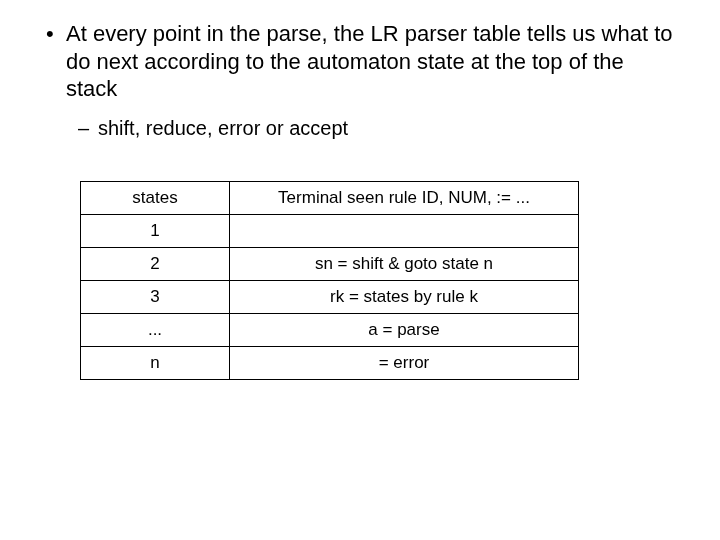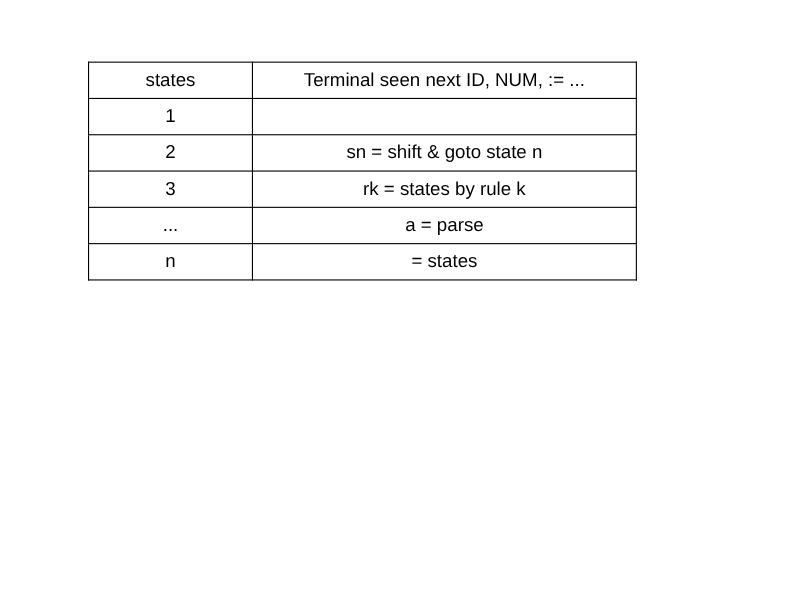--- a/index.html
+++ b/index.html
@@ -63,42 +63,44 @@
   }
   table.parse .col-terminal {
     width: 320px;
   }
 </style>
 </head>
 <body>
 
 <div class="slide">
 
+  <div class="bullet1">At every point in the parse, the LR parser table tells us what to do next according to the automaton state at the top of the stack</div>
+  <div class="bullet2">shift, reduce, error or accept</div>
 
   <table class="parse">
     <tbody>
         <tr>
       <th class="col-states">states</th>
-      <th class="col-terminal">Terminal seen next ID, NUM, := ...</th>
+      <th class="col-terminal">Terminal seen rule ID, NUM, := ...</th>
     </tr>
     <tr>
       <td>1</td>
       <td></td>
     </tr>
     <tr>
       <td>2</td>
       <td>sn = shift &amp; goto state n</td>
     </tr>
     <tr>
       <td>3</td>
       <td>rk = states by rule k</td>
     </tr>
     <tr>
       <td>...</td>
       <td>a = parse</td>
     </tr>
     <tr>
       <td>n</td>
-      <td>  = states</td>
+      <td>  = error</td>
     </tr>
   </tbody>
     </table>
 </div>
 
 </body></html>

